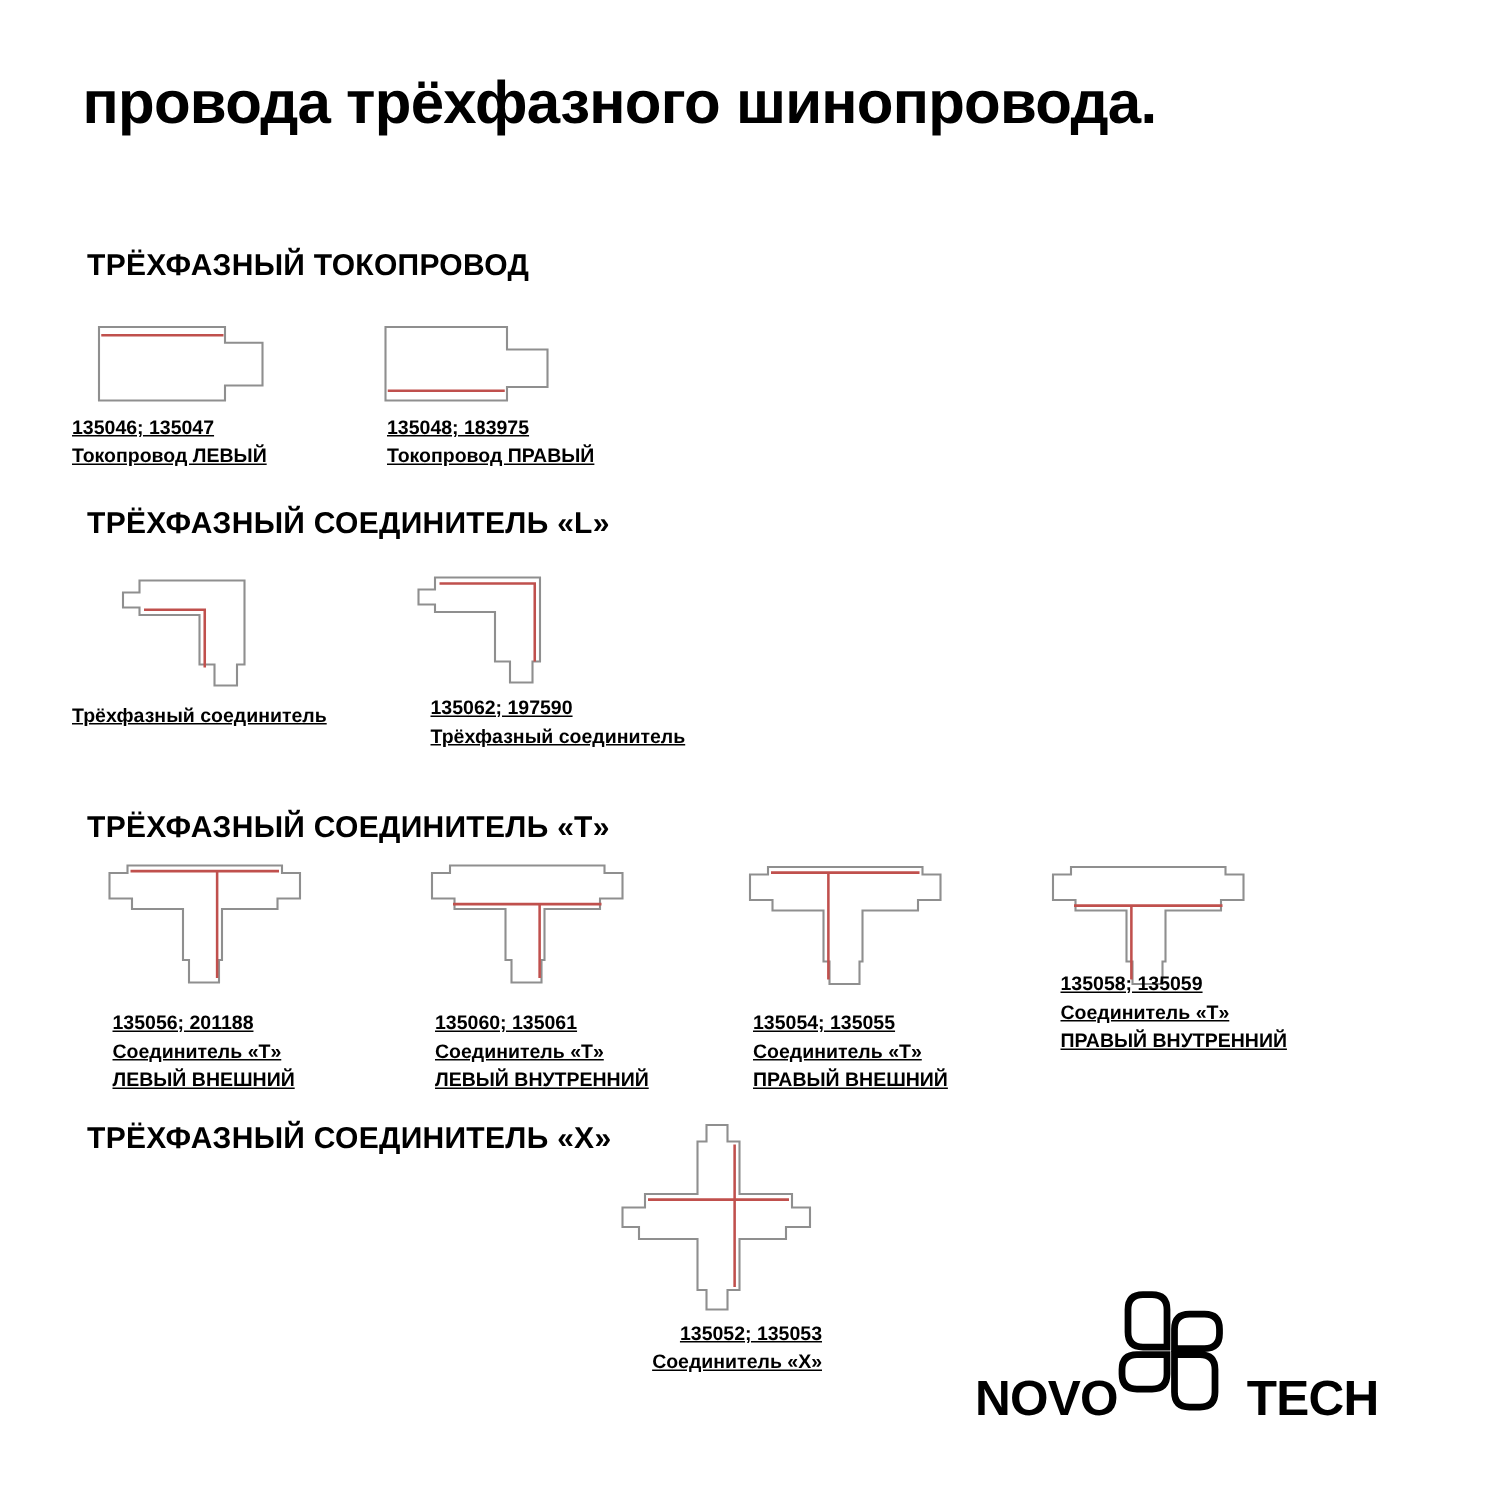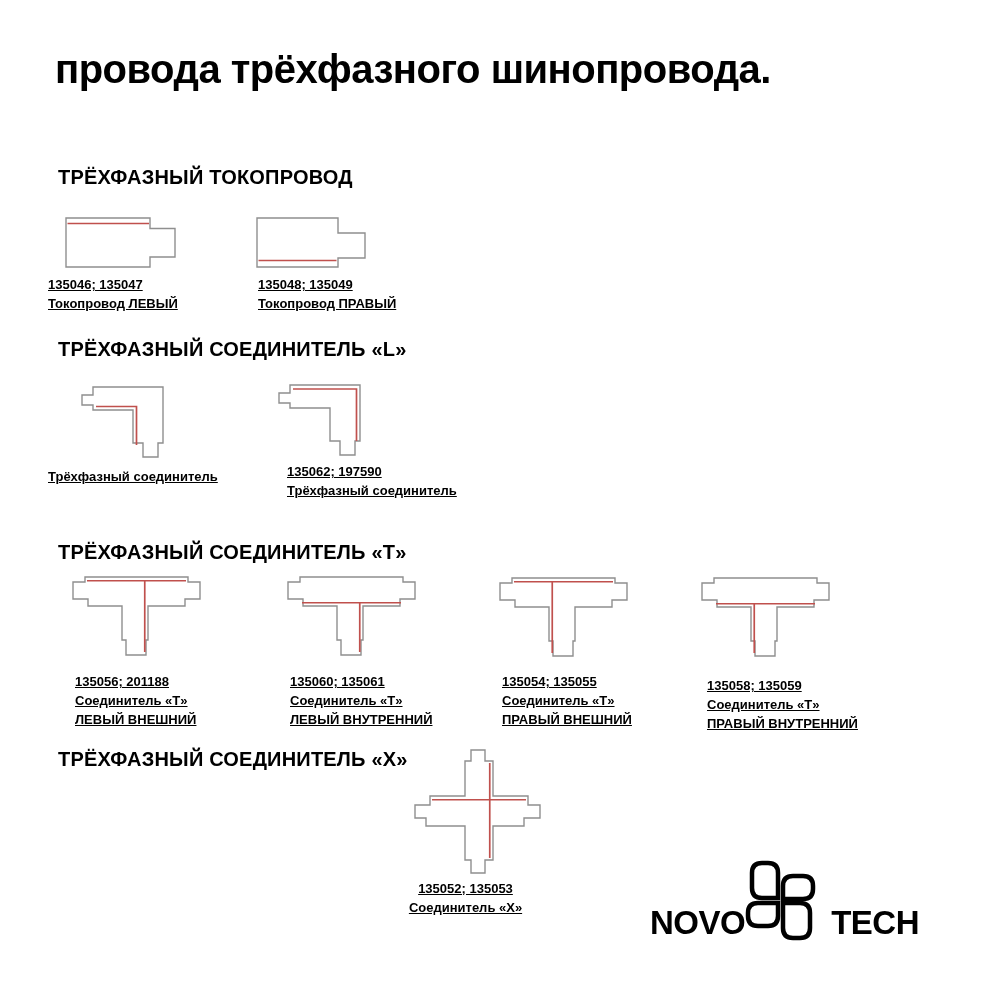--- a/index.html
+++ b/index.html
@@ -24,24 +24,24 @@
     white-space:nowrap;
   }
   .sec-h{
     position:absolute;left:35px;
     font-size:20px;font-weight:bold;white-space:nowrap;letter-spacing:0.2px;margin-left:23px;
   }
   .lbl{
     position:absolute;
     font-size:13px;font-weight:bold;line-height:19px;white-space:nowrap;text-decoration:underline;
   }
-  .x-label{left:383px;top:879px;width:165px;text-align:center;}
+  .x-label{left:383px;top:879px;width:165px;text-align:right;}
   .logo{
     position:absolute;left:650px;top:856px;
-    display:flex;align-items:center;
+    display:flex;align-items:flex-end;
   }
   .logo-text{
     font-size:33px;font-weight:bold;line-height:33px;margin-top:41px;
     letter-spacing:-0.5px;
   }
   .petal{fill:#ffffff;stroke:#000000;stroke-width:4.5;stroke-linejoin:miter;}
 </style>
 </head>
 <body>
 
@@ -103,21 +103,21 @@
 <div class="sec-h" style="top:166px">ТРЁХФАЗНЫЙ ТОКОПРОВОД</div>
 <div class="sec-h" style="top:338px">ТРЁХФАЗНЫЙ СОЕДИНИТЕЛЬ «L»</div>
 <div class="sec-h" style="top:541px">ТРЁХФАЗНЫЙ СОЕДИНИТЕЛЬ «Т»</div>
 <div class="sec-h" style="top:748px">ТРЁХФАЗНЫЙ СОЕДИНИТЕЛЬ «Х»</div>
 
 <div class="lbl" style="left:48px;top:275px">
   <div>135046; 135047</div>
   <div>Токопровод ЛЕВЫЙ</div>
 </div>
 <div class="lbl" style="left:258px;top:275px">
-  <div>135048; 135049</div>
+  <div>135048; 183975</div>
   <div>Токопровод ПРАВЫЙ</div>
 </div>
 
 <div class="lbl" style="left:48px;top:467px">
   <div>Трёхфазный соединитель</div>
 </div>
 <div class="lbl" style="left:287px;top:462px">
   <div>135062; 197590</div>
   <div>Трёхфазный соединитель</div>
 </div>
@@ -130,21 +130,21 @@
 <div class="lbl" style="left:290px;top:672px">
   <div>135060; 135061</div>
   <div>Соединитель «Т»</div>
   <div>ЛЕВЫЙ ВНУТРЕННИЙ</div>
 </div>
 <div class="lbl" style="left:502px;top:672px">
   <div>135054; 135055</div>
   <div>Соединитель «Т»</div>
   <div>ПРАВЫЙ ВНЕШНИЙ</div>
 </div>
-<div class="lbl" style="left:707px;top:676px">
+<div class="lbl" style="left:707px;top:646px">
   <div>135058; 135059</div>
   <div>Соединитель «Т»</div>
   <div>ПРАВЫЙ ВНУТРЕННИЙ</div>
 </div>
 
 <div class="lbl x-label">
   <div>135052; 135053</div>
   <div>Соединитель «Х»</div>
 </div>
 

